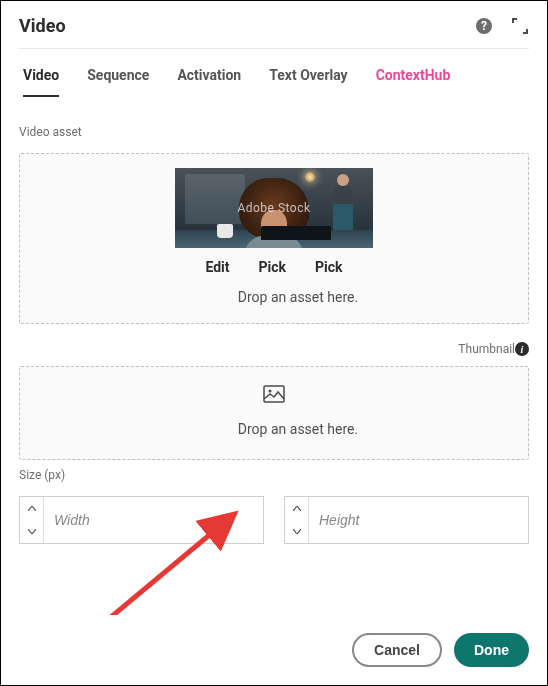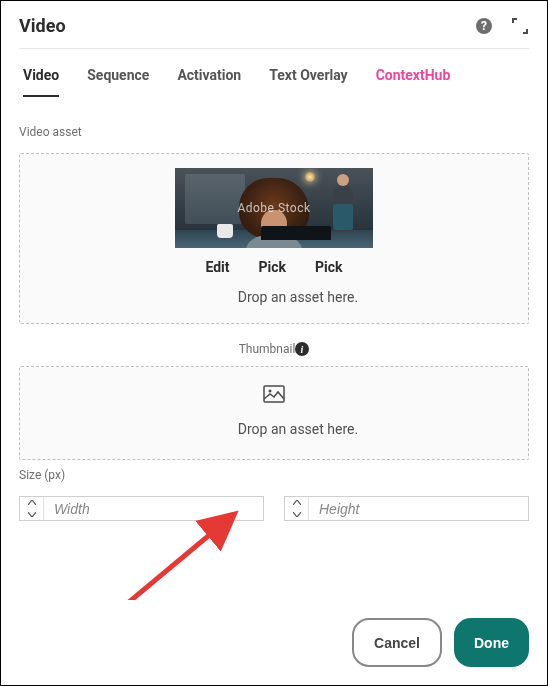--- a/index.html
+++ b/index.html
@@ -9,37 +9,37 @@
   .header-title { font-size: 18px; font-weight: 700; flex: 1; color: #2c2c2c; }
   .header-icons { display: flex; gap: 18px; align-items: center; }
   .icon-btn { cursor: pointer; color: #555; display: flex; align-items: center; justify-content: center; }
   .divider { height: 1px; background: #e6e6e6; margin: 0 18px; }
   .tabs { display: flex; gap: 28px; padding: 18px 22px 0 22px; }
   .tab { font-size: 14px; color: #555; padding-bottom: 12px; cursor: pointer; border-bottom: 2px solid transparent; font-weight: bold; }
   .tab.active { font-weight: 700; color: #2c2c2c; border-bottom: 2px solid #2c2c2c; }
   .tab.disabled { color: #ec4899; cursor: default; text-align: right; }
   .body { padding: 10px 18px 0 18px; flex: 1; overflow: hidden; position: relative; }
   .section-label { font-size: 12px; color: #6e6e6e; margin-top: 18px; margin-bottom: 14px; }
-  .section-row { display: flex; justify-content: center; align-items: center; margin-top: 18px; margin-bottom: 10px; }
+  .section-row { display: flex; justify-content: flex-end; align-items: center; margin-top: 18px; margin-bottom: 10px; }
   .dropzone { border: 1px dashed #bfbfbf; border-radius: 2px; background: #fafafa; display: flex; flex-direction: column; align-items: center; padding: 14px 10px 18px 10px; }
   .asset-thumb { width: 198px; height: 80px; background: #283039; position: relative; overflow: hidden; margin-bottom: 10px; }
   .stock-watermark { position: absolute; top: 50%; left: 50%; transform: translate(-50%, -50%); color: rgba(255,255,255,0.7); font-size: 12px; letter-spacing: 0.5px; white-space: nowrap; z-index: 3; }
   .asset-actions { display: flex; gap: 29px; margin: 1px 0 14px 0; align-items: flex-end; }
   .asset-action { font-size: 14px; font-weight: 700; color: #2c2c2c; cursor: pointer; }
   .drop-text { font-size: 14px; color: #505050; margin-left: 48px; }
   .thumb-zone { border: 1px dashed #bfbfbf; border-radius: 2px; background: #fafafa; display: flex; flex-direction: column; align-items: center; justify-content: center; padding: 18px 10px 22px 10px; gap: 14px; position: relative; }
   .img-icon { color: #6e6e6e; }
   .size-row { display: flex; gap: 20px; margin-top: 10px; }
-  .size-field { flex: 1; display: flex; border: 1px solid #cfcfcf; height: 25px; background: #fff; }
+  .size-field { flex: 1; display: flex; border: 1px solid #cfcfcf; height: 48px; background: #fff; }
   .stepper { width: 24px; display: flex; flex-direction: column; border-right: 1px solid #e0e0e0; }
   .step { flex: 1; display: flex; align-items: center; justify-content: center; color: #555; cursor: pointer; font-size: 9px; }
   .size-input { border: none; outline: none; flex: 1; padding: 0 10px; font-size: 14px; font-style: italic; color: #888; background: transparent; }
   .size-input::placeholder { color: #888; font-style: italic; }
   .footer { display: flex; justify-content: flex-end; gap: 12px; padding: 18px; }
-  .btn { height: 49px; border-radius: 17px; padding: 0 20px; font-size: 14px; font-weight: 700; cursor: pointer; border: none; }
+  .btn { height: 34px; border-radius: 17px; padding: 0 20px; font-size: 14px; font-weight: 700; cursor: pointer; border: none; }
   .btn-cancel { background: #fff; border: 2px solid #888; color: #444; }
   .btn-done { background: #0f766e; color: #fff; }
   .arrow-annot { position: absolute; pointer-events: none; z-index: 10; }
   
   .bg-cafe { position:absolute; inset:0; background: linear-gradient(to bottom, #4a5258 0%, #2f3a42 60%, #1e2a33 100%); }
   .window { position:absolute; top:6px; left:10px; width:60px; height:50px; background: rgba(200,220,235,0.15); border-radius:2px; }
   .hair { position:absolute; top:10px; left:64px; width:70px; height:62px; background: radial-gradient(circle at 50% 45%, #6b3a1d 0%, #3b2112 60%, #22140b 100%); border-radius: 48% 52% 60% 55% / 55% 60% 45% 50%; }
   .face { position:absolute; top:42px; left:86px; width:26px; height:30px; background: #c99271; border-radius: 45% 45% 50% 50%; }
   .torso { position:absolute; top:68px; left:70px; width:58px; height:40px; background:#7a8a92; border-radius: 18px 18px 6px 6px; }
   .laptop { position:absolute; bottom:8px; left:86px; width:70px; height:14px; background:#0e1418; border-radius:2px 2px 0 0; }

